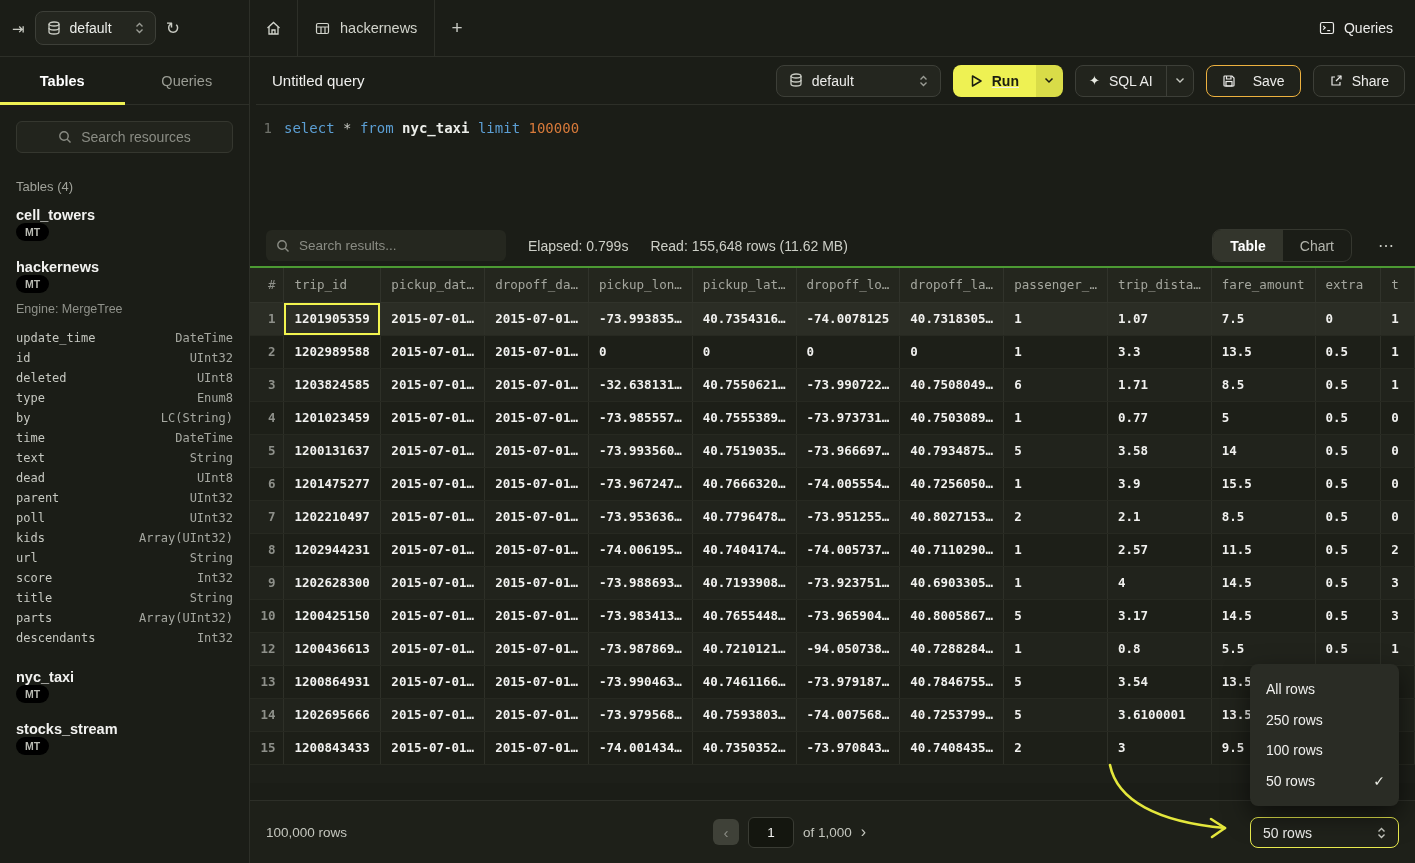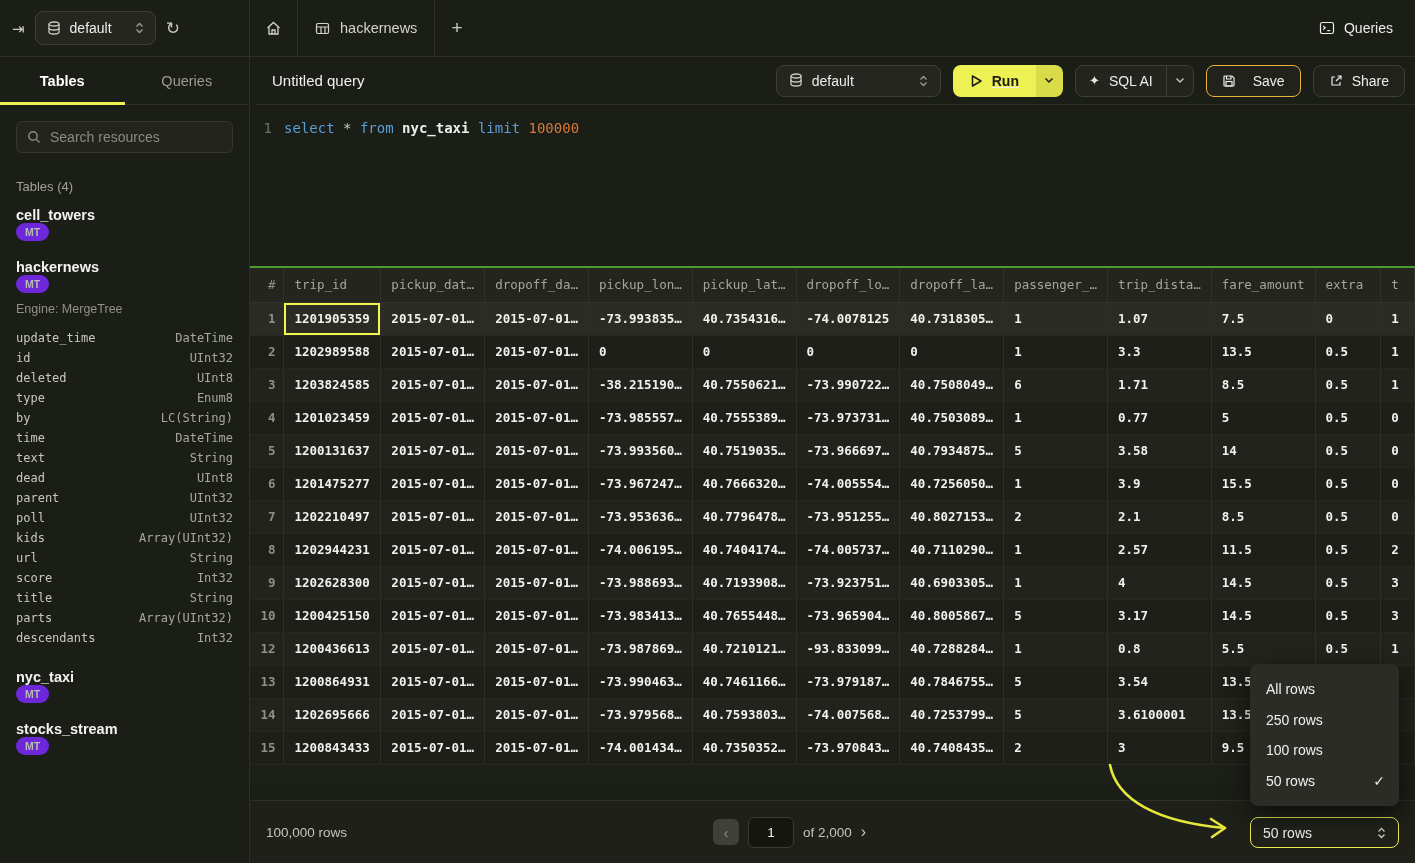--- a/index.html
+++ b/index.html
@@ -13,25 +13,25 @@
   .icon-btn { color:#c9cbc3; font-size:15px; line-height:1; cursor:pointer; background:none; border:none; }
   .db-select { display:flex; align-items:center; gap:9px; border:1px solid #3d3f38; background:#24261f; border-radius:8px; height:34px; padding:0 11px; color:#eceeea; cursor:pointer; }
   .db-select .caret { margin-left:14px; }
   .sidebar-tabs { height:48px; display:flex; border-bottom:1px solid #2d2f28; position:relative; }
   .sidebar-tab { flex:1; display:flex; align-items:center; justify-content:center; color:#9a9c94; cursor:pointer; font-size:14.5px; }
   .sidebar-tab.active { color:#fff; font-weight:700; }
   .sidebar-tabs .underline { position:absolute; left:0; bottom:-1px; width:125px; height:3px; background:#eef153; }
   .new-table { margin:18px 16px 0; height:33px; width:218px; background:#eef153; color:#181a10; border:none; border-radius:6px;
                display:flex; align-items:center; justify-content:center; gap:9px; font-size:14.5px; font-weight:600; cursor:pointer; font-family:inherit; }
   .search-box { margin:16px 16px 0; height:32px; border:1px solid #35372f; background:#22241d; border-radius:6px;
-                display:flex; align-items:center; gap:9px; padding:0 10px; color:#8a8c84; font-size:14px; }
+                display:flex; align-items:center; gap:9px; padding:0 10px; color:#8a8c84; font-size:14px;justify-content:center; }
   .section-label { margin:26px 16px 4px; color:#a0a29a; font-size:13px; }
   .table-item { display:flex; justify-content:space-between; align-items:flex-start; padding:9px 16px; cursor:pointer;flex-direction:column; }
   .table-item .tname { color:#f2f2f0; font-size:14.5px; font-weight:600; }
-  .badge { background:#6d28d9; color:#b9bbb3; font-size:10.5px; font-weight:700; padding:3px 9px; border-radius:10px; }
+  .badge { background:#000000; color:#b9bbb3; font-size:10.5px; font-weight:700; padding:3px 9px; border-radius:10px; }
   .engine-row { padding:0 16px 8px; color:#90928b; font-size:12.5px; }
   .schema-list { padding:4px 16px 12px; font-family:"DejaVu Sans Mono", monospace; font-size:12px; }
   .schema-row { display:flex; justify-content:space-between; height:20px; align-items:center; }
   .schema-row .fname { color:#c6c8c1; }
   .schema-row .ftype { color:#a6a8a1; }
 
   
   .tabbar { position:absolute; left:250px; top:0; width:1165px; height:57px; border-bottom:1px solid #2d2f28; display:flex; align-items:stretch; }
   .tab { display:flex; align-items:center; gap:10px; padding:0 17px; border-right:1px solid #2d2f28; color:#d2d4cc; font-size:14.5px; cursor:pointer; }
   .tab.icon-only { padding:0 15px; }
@@ -341,20 +341,38 @@
       </span>
       <span>Share</span>
     </div>
   </div>
 
   <div class="editor">
     <div class="gutter">1</div>
     <div class="code"><span class="kw">select</span><span class="op"> </span><span class="op">*</span><span class="op"> </span><span class="kw">from</span><span class="op"> </span><span class="ident">nyc_taxi</span><span class="op"> </span><span class="kw">limit</span><span class="op"> </span><span class="num">100000</span></div>
   </div>
 
+  <div class="results-toolbar">
+    <div class="results-search">
+      <span>
+        <svg class="ic" width="14" height="14" viewBox="0 0 14 14" fill="none" stroke="#8a8c84" stroke-width="1.4">
+            <circle cx="6" cy="6" r="4.2"></circle>
+            <path d="M9.2 9.2 12.5 12.5"></path>
+          </svg>
+      </span>
+      <span>Search results...</span>
+    </div>
+    <span class="stat">Elapsed: 0.799s</span>
+    <span class="stat">Read: 155,648 rows (11.62 MB)</span>
+    <div class="view-toggle">
+      <div class="seg active">Table</div>
+      <div class="seg">Chart</div>
+    </div>
+    <div class="more-btn">⋯</div>
+  </div>
 
   <div class="table-wrap">
     <table class="results">
       <colgroup>
           <col style="width: 36px;">
           <col style="width: 100px;">
           <col style="width: 100px;">
           <col style="width: 100px;">
           <col style="width: 100px;">
           <col style="width: 100px;">
@@ -412,21 +430,21 @@
             <td>3.3</td>
             <td>13.5</td>
             <td>0.5</td>
             <td>1</td>
           </tr>
           <tr>
             <td class="rownum">3</td>
             <td>1203824585</td>
             <td>2015-07-01…</td>
             <td>2015-07-01…</td>
-            <td>-38.215190…</td>
+            <td>-32.638131…</td>
             <td>40.7550621…</td>
             <td>-73.990722…</td>
             <td>40.7508049…</td>
             <td>6</td>
             <td>1.71</td>
             <td>8.5</td>
             <td>0.5</td>
             <td>1</td>
           </tr>
           <tr>
@@ -534,21 +552,21 @@
             <td>0.5</td>
             <td>3</td>
           </tr>
           <tr>
             <td class="rownum">12</td>
             <td>1200436613</td>
             <td>2015-07-01…</td>
             <td>2015-07-01…</td>
             <td>-73.987869…</td>
             <td>40.7210121…</td>
-            <td>-93.833099…</td>
+            <td>-94.050738…</td>
             <td>40.7288284…</td>
             <td>1</td>
             <td>0.8</td>
             <td>5.5</td>
             <td>0.5</td>
             <td>1</td>
           </tr>
           <tr>
             <td class="rownum">13</td>
             <td>1200864931</td>
@@ -596,21 +614,21 @@
           </tr>
         </tbody>
     </table>
   </div>
 
   <div class="bottom-bar">
     <span class="row-count">100,000 rows</span>
     <div class="pagination">
       <div class="pg-prev">‹</div>
       <input class="pg-input" value="1" style="">
-      <span class="pg-total">of 2,000</span>
+      <span class="pg-total">of 1,000</span>
       <div class="pg-next">›</div>
     </div>
     <div class="page-size-select">
       <span>50 rows</span>
       <span>
         <svg class="ic" width="9" height="14" viewBox="0 0 9 14" fill="none" stroke="#c9cbc3" stroke-width="1.4">
             <path d="M1.5 5.5 4.5 2.5 7.5 5.5"></path>
             <path d="M1.5 8.5 4.5 11.5 7.5 8.5"></path>
           </svg>
       </span>

